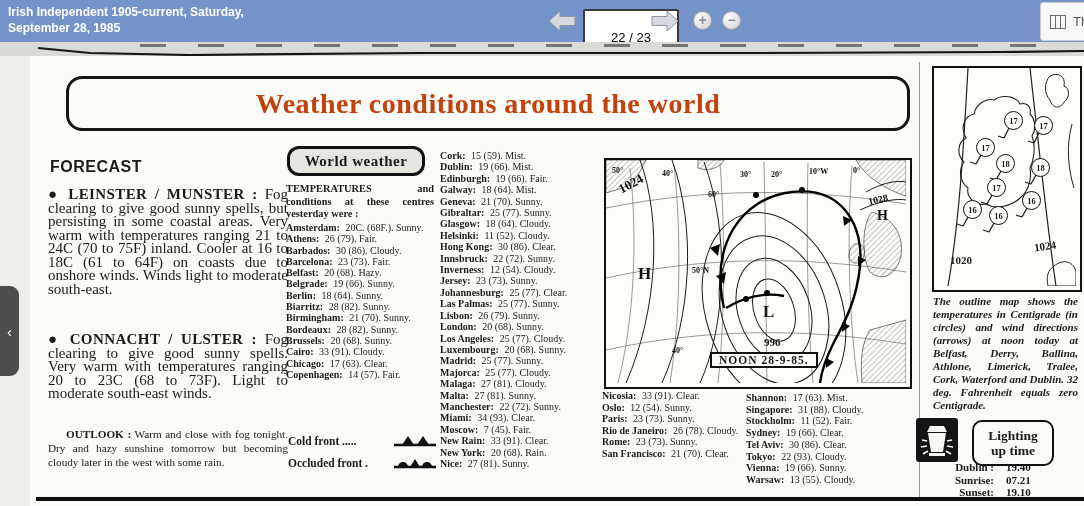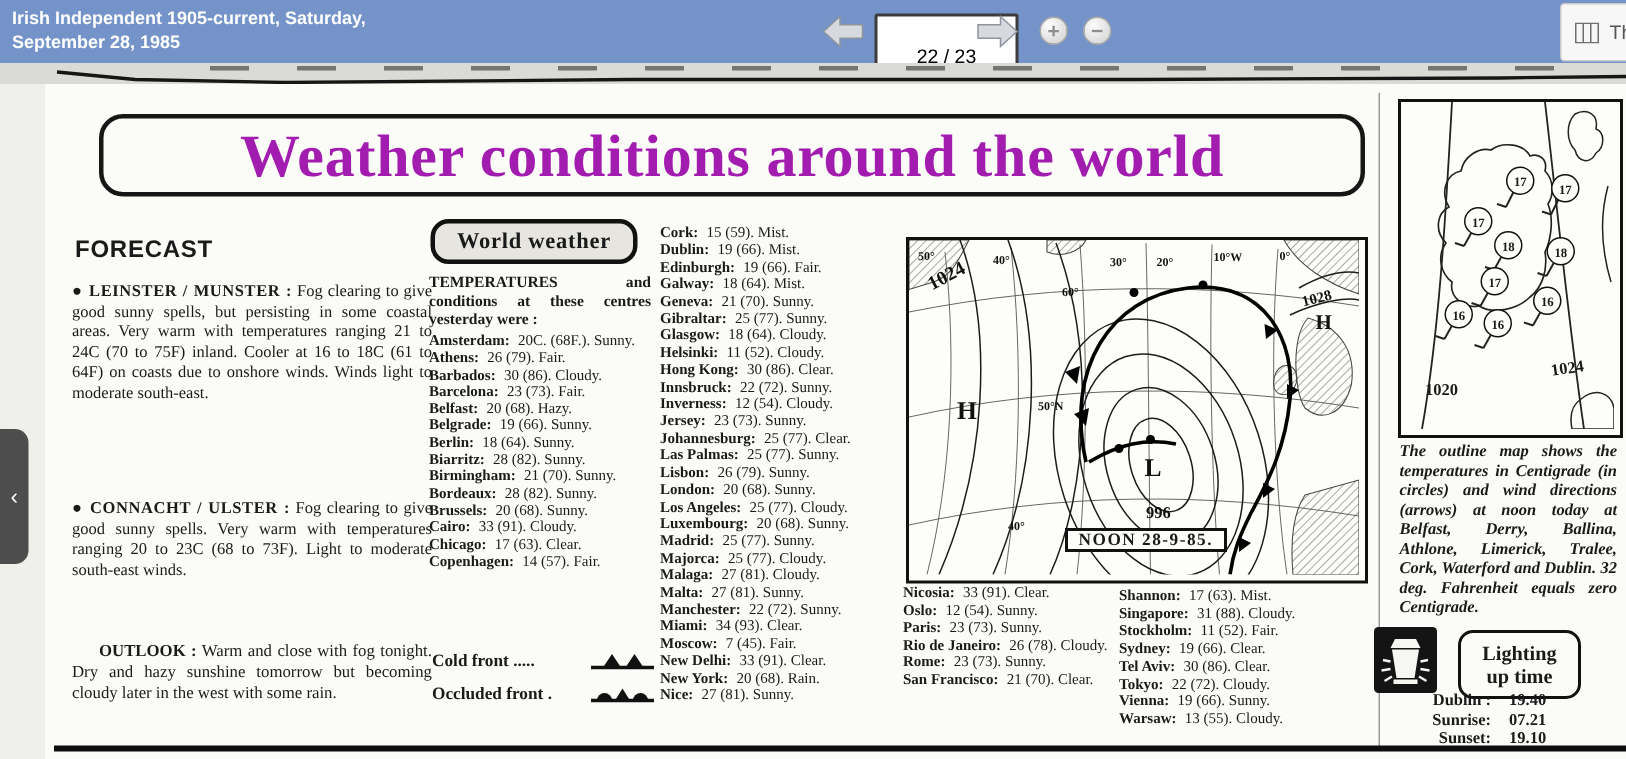--- a/index.html
+++ b/index.html
@@ -28,25 +28,25 @@
      background:repeating-linear-gradient(90deg,#222 0 26px,transparent 26px 58px);}
   
   
   #paper{left:30px;top:56px;width:1054px;height:450px;background:#fbfbf8;}
   #side-tab{left:0;top:286px;width:19px;height:90px;background:#4d4d4d;border-radius:0 9px 9px 0;
      color:#fff;font-family:"Liberation Sans",sans-serif;font-size:15px;display:flex;
      align-items:center;justify-content:center;cursor:pointer;z-index:5;}
 
   #headline-box{left:66px;top:76px;width:838px;height:49px;border:3px solid #161616;border-radius:16px;
      display:flex;align-items:center;justify-content:center;background:#fbfbf8;}
-  #headline-box span{font-size:40px;font-weight:bold;letter-spacing:.5px;white-space:nowrap;color:#a21caf;}
+  #headline-box span{font-size:28px;font-weight:bold;letter-spacing:.5px;white-space:nowrap;color:#c2410c;}
 
   #forecast-head{left:50px;top:158px;font-family:"Liberation Sans",sans-serif;font-size:16px;
      font-weight:bold;letter-spacing:.5px;}
-  .fpara{width:240px;font-size:11px;line-height:13.5px;text-align:justify;}
+  .fpara{width:240px;font-size:15px;line-height:13.5px;text-align:justify;}
   .fpara b{letter-spacing:.4px;}
   #outlook{left:48px;top:428px;width:240px;font-size:11.2px;line-height:13.8px;text-align:justify;text-indent:18px;}
 
   #ww-box{left:287px;top:146px;width:132px;height:24px;border:3px solid #111;border-radius:12px;
      background:#e7e5df;display:flex;align-items:center;justify-content:center;
      font-weight:bold;font-size:15px;letter-spacing:.5px;}
   #ww-intro{left:286px;top:183px;width:148px;font-size:10.4px;line-height:12.5px;font-weight:bold;text-align:justify;}
   .citylist{font-size:10px;line-height:11.3px;}
   .citylist .city{padding-left:9px;text-indent:-9px;}
   .citylist b{margin-right:3px;margin-top:44px;}
@@ -192,41 +192,41 @@
       <div class="city"><b>London:</b> <span>20 (68). Sunny.</span></div>
       <div class="city"><b>Los Angeles:</b> <span>25 (77). Cloudy.</span></div>
       <div class="city"><b>Luxembourg:</b> <span>20 (68). Sunny.</span></div>
       <div class="city"><b>Madrid:</b> <span>25 (77). Sunny.</span></div>
       <div class="city"><b>Majorca:</b> <span>25 (77). Cloudy.</span></div>
       <div class="city"><b>Malaga:</b> <span>27 (81). Cloudy.</span></div>
       <div class="city"><b>Malta:</b> <span>27 (81). Sunny.</span></div>
       <div class="city"><b>Manchester:</b> <span>22 (72). Sunny.</span></div>
       <div class="city"><b>Miami:</b> <span>34 (93). Clear.</span></div>
       <div class="city"><b>Moscow:</b> <span>7 (45). Fair.</span></div>
-      <div class="city"><b>New Delhi:</b> <span>33 (91). Clear.</span></div>
+      <div class="city"><b>New Rain:</b> <span>33 (91). Clear.</span></div>
       <div class="city"><b>New York:</b> <span>20 (68). Rain.</span></div>
       <div class="city"><b>Nice:</b> <span>27 (81). Sunny.</span></div>
     </div>
   <div id="cities-c" class="citylist abs">
 
   <div class="city"><b>Nicosia:</b> <span>33 (91). Clear.</span></div>
       <div class="city"><b>Oslo:</b> <span>12 (54). Sunny.</span></div>
       <div class="city"><b>Paris:</b> <span>23 (73). Sunny.</span></div>
       <div class="city"><b>Rio de Janeiro:</b> <span>26 (78). Cloudy.</span></div>
       <div class="city"><b>Rome:</b> <span>23 (73). Sunny.</span></div>
       <div class="city"><b>San Francisco:</b> <span>21 (70). Clear.</span></div>
     </div>
   <div id="cities-d" class="citylist abs">
 
   <div class="city"><b>Shannon:</b> <span>17 (63). Mist.</span></div>
       <div class="city"><b>Singapore:</b> <span>31 (88). Cloudy.</span></div>
       <div class="city"><b>Stockholm:</b> <span>11 (52). Fair.</span></div>
       <div class="city"><b>Sydney:</b> <span>19 (66). Clear.</span></div>
       <div class="city"><b>Tel Aviv:</b> <span>30 (86). Clear.</span></div>
-      <div class="city"><b>Tokyo:</b> <span>22 (72). Cloudy.</span></div>
+      <div class="city"><b>Tokyo:</b> <span>22 (93). Cloudy.</span></div>
       <div class="city"><b>Vienna:</b> <span>19 (66). Sunny.</span></div>
       <div class="city"><b>Warsaw:</b> <span>13 (55). Cloudy.</span></div>
     </div>
 
   <div id="front-legend" class="abs">
     <div class="legrow">
       <span class="lbl">Cold front .....</span>
       <svg width="42" height="13" viewBox="0 0 42 13">
         <line x1="0" y1="10" x2="42" y2="10" stroke="#111" stroke-width="2.4"></line>
         <polygon points="8,10 14,1 20,10" fill="#111"></polygon>

